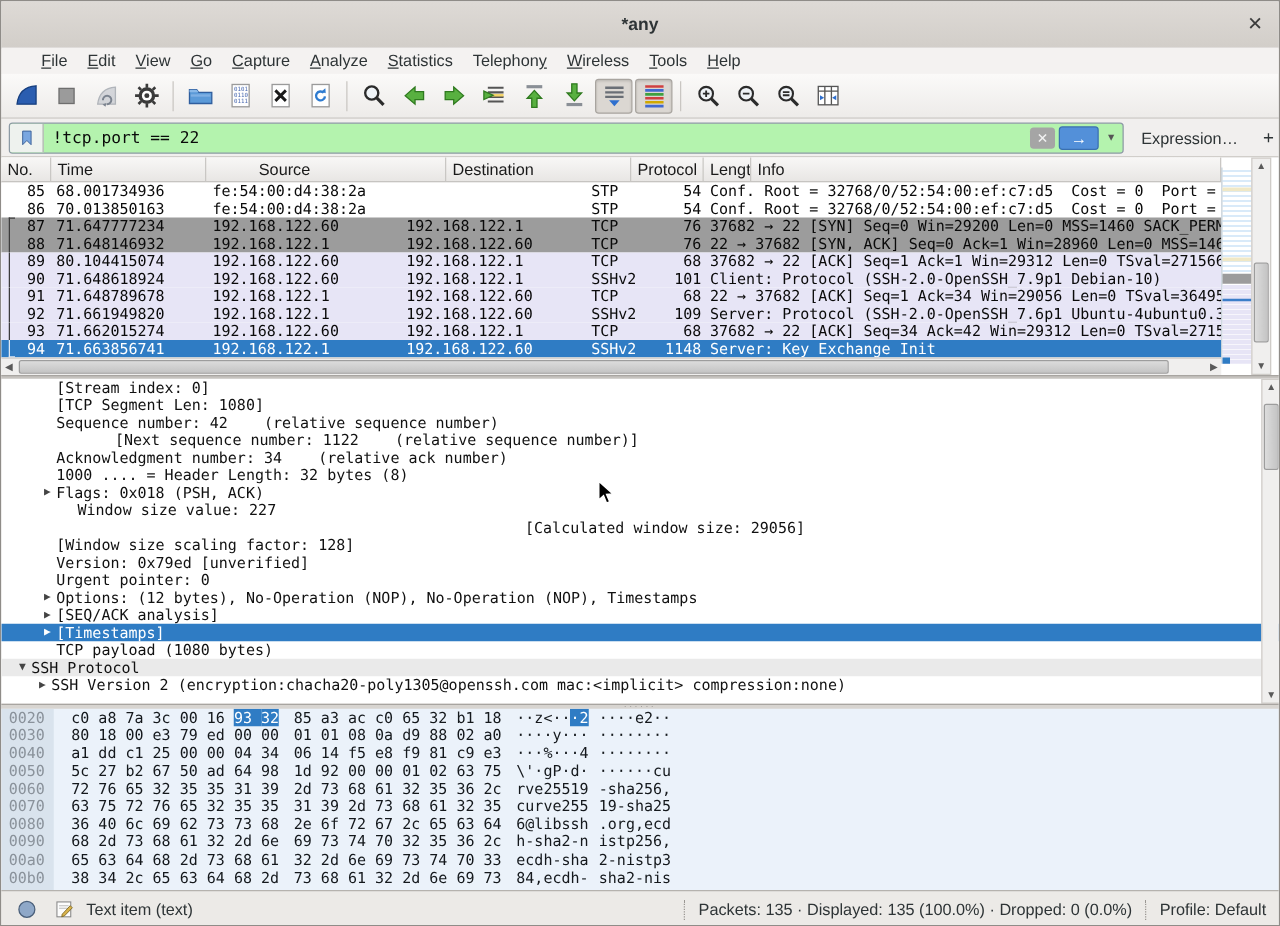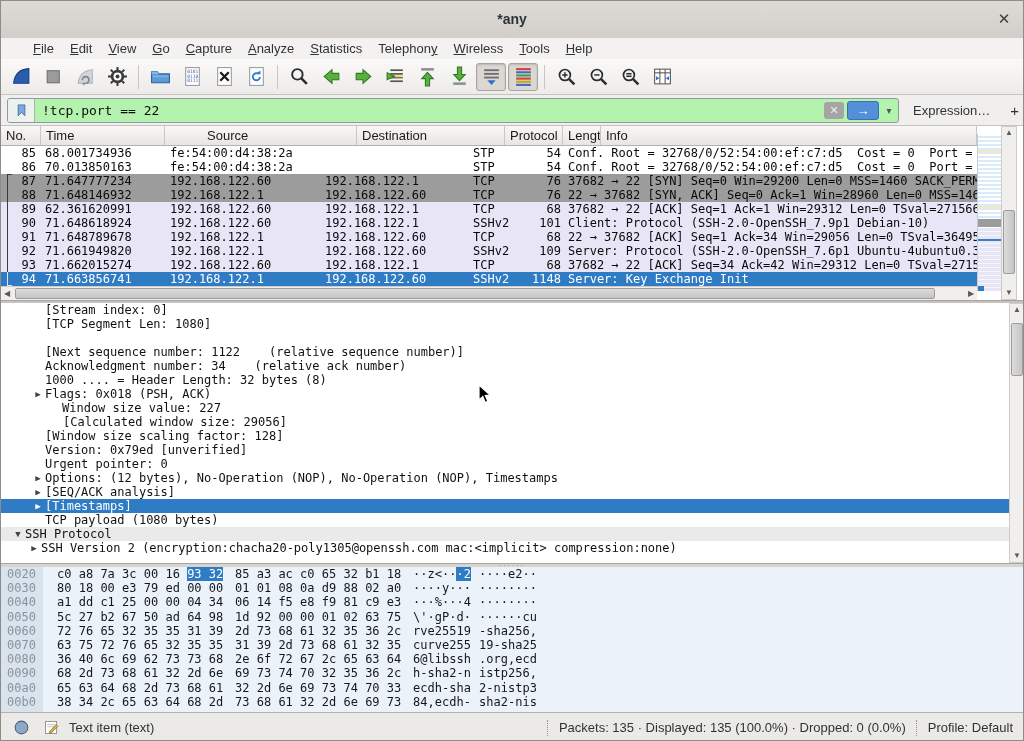--- a/index.html
+++ b/index.html
@@ -377,21 +377,21 @@
           <span class="pcell c-time">71.648146932</span>
           <span class="pcell c-src">192.168.122.1</span>
           <span class="pcell c-dst">192.168.122.60</span>
           <span class="pcell c-proto">TCP</span>
           <span class="pcell c-len">76</span>
           <span class="pcell c-info">22 → 37682 [SYN, ACK] Seq=0 Ack=1 Win=28960 Len=0 MSS=1460</span>
         </div>
         <div class="prow lavender conv-mid">
           <span class="convline"></span>
           <span class="pcell c-no">89</span>
-          <span class="pcell c-time">62.361620991</span>
+          <span class="pcell c-time">80.104415074</span>
           <span class="pcell c-src">192.168.122.60</span>
           <span class="pcell c-dst">192.168.122.1</span>
           <span class="pcell c-proto">TCP</span>
           <span class="pcell c-len">68</span>
           <span class="pcell c-info">37682 → 22 [ACK] Seq=1 Ack=1 Win=29312 Len=0 TSval=2715660</span>
         </div>
         <div class="prow lavender conv-mid">
           <span class="convline"></span>
           <span class="pcell c-no">90</span>
           <span class="pcell c-time">71.648618924</span>
@@ -464,27 +464,27 @@
       </div>
       <span class="harrow">▶</span>
     </div>
   </div>
 
   <div class="split1"></div>
 
   <div class="details">
       <div class="dline" style="padding-left: 30px;"><span class="darrow"></span><span class="dtext">[Stream index: 0]</span></div>
       <div class="dline" style="padding-left: 30px;"><span class="darrow"></span><span class="dtext">[TCP Segment Len: 1080]</span></div>
-      <div class="dline" style="padding-left: 30px;"><span class="darrow"></span></div>
-      <div class="dline" style="padding-left: 30px;"><span class="darrow"></span><span class="dtext">[Next sequence number: 1122    (relative sequence number)]</span></div>
+      <div class="dline" style="padding-left: 30px;"><span class="darrow"></span><span class="dtext">Sequence number: 42    (relative sequence number)</span></div>
+      <div class="dline" style="padding-left: 30px; margin-left: 47px;"><span class="darrow"></span><span class="dtext">[Next sequence number: 1122    (relative sequence number)]</span></div>
       <div class="dline" style="padding-left: 30px;"><span class="darrow"></span><span class="dtext">Acknowledgment number: 34    (relative ack number)</span></div>
       <div class="dline" style="padding-left: 30px;"><span class="darrow"></span><span class="dtext">1000 .... = Header Length: 32 bytes (8)</span></div>
       <div class="dline" style="padding-left: 30px;"><span class="darrow">▶</span><span class="dtext">Flags: 0x018 (PSH, ACK)</span></div>
       <div class="dline" style="padding-left: 47px;"><span class="darrow"></span><span class="dtext">Window size value: 227</span></div>
-      <div class="dline" style="padding-left: 48px;"><span class="darrow"></span><span class="dtext">[Calculated window size: 29056]</span></div>
+      <div class="dline" style="padding-left: 26px; justify-content: center;"><span class="darrow"></span><span class="dtext">[Calculated window size: 29056]</span></div>
       <div class="dline" style="padding-left: 30px;"><span class="darrow"></span><span class="dtext">[Window size scaling factor: 128]</span></div>
       <div class="dline" style="padding-left: 30px;"><span class="darrow"></span><span class="dtext">Version: 0x79ed [unverified]</span></div>
       <div class="dline" style="padding-left: 30px;"><span class="darrow"></span><span class="dtext">Urgent pointer: 0</span></div>
       <div class="dline" style="padding-left: 30px;"><span class="darrow">▶</span><span class="dtext">Options: (12 bytes), No-Operation (NOP), No-Operation (NOP), Timestamps</span></div>
       <div class="dline" style="padding-left: 30px;"><span class="darrow">▶</span><span class="dtext">[SEQ/ACK analysis]</span></div>
       <div class="dline sel" style="padding-left: 30px;"><span class="darrow">▶</span><span class="dtext">[Timestamps]</span></div>
       <div class="dline" style="padding-left: 30px;"><span class="darrow"></span><span class="dtext">TCP payload (1080 bytes)</span></div>
       <div class="dline shaded" style="padding-left: 10px;"><span class="darrow">▼</span><span class="dtext">SSH Protocol</span></div>
       <div class="dline" style="padding-left: 26px;"><span class="darrow">▶</span><span class="dtext">SSH Version 2 (encryption:chacha20-poly1305@openssh.com mac:&lt;implicit&gt; compression:none)</span></div>
     </div>

